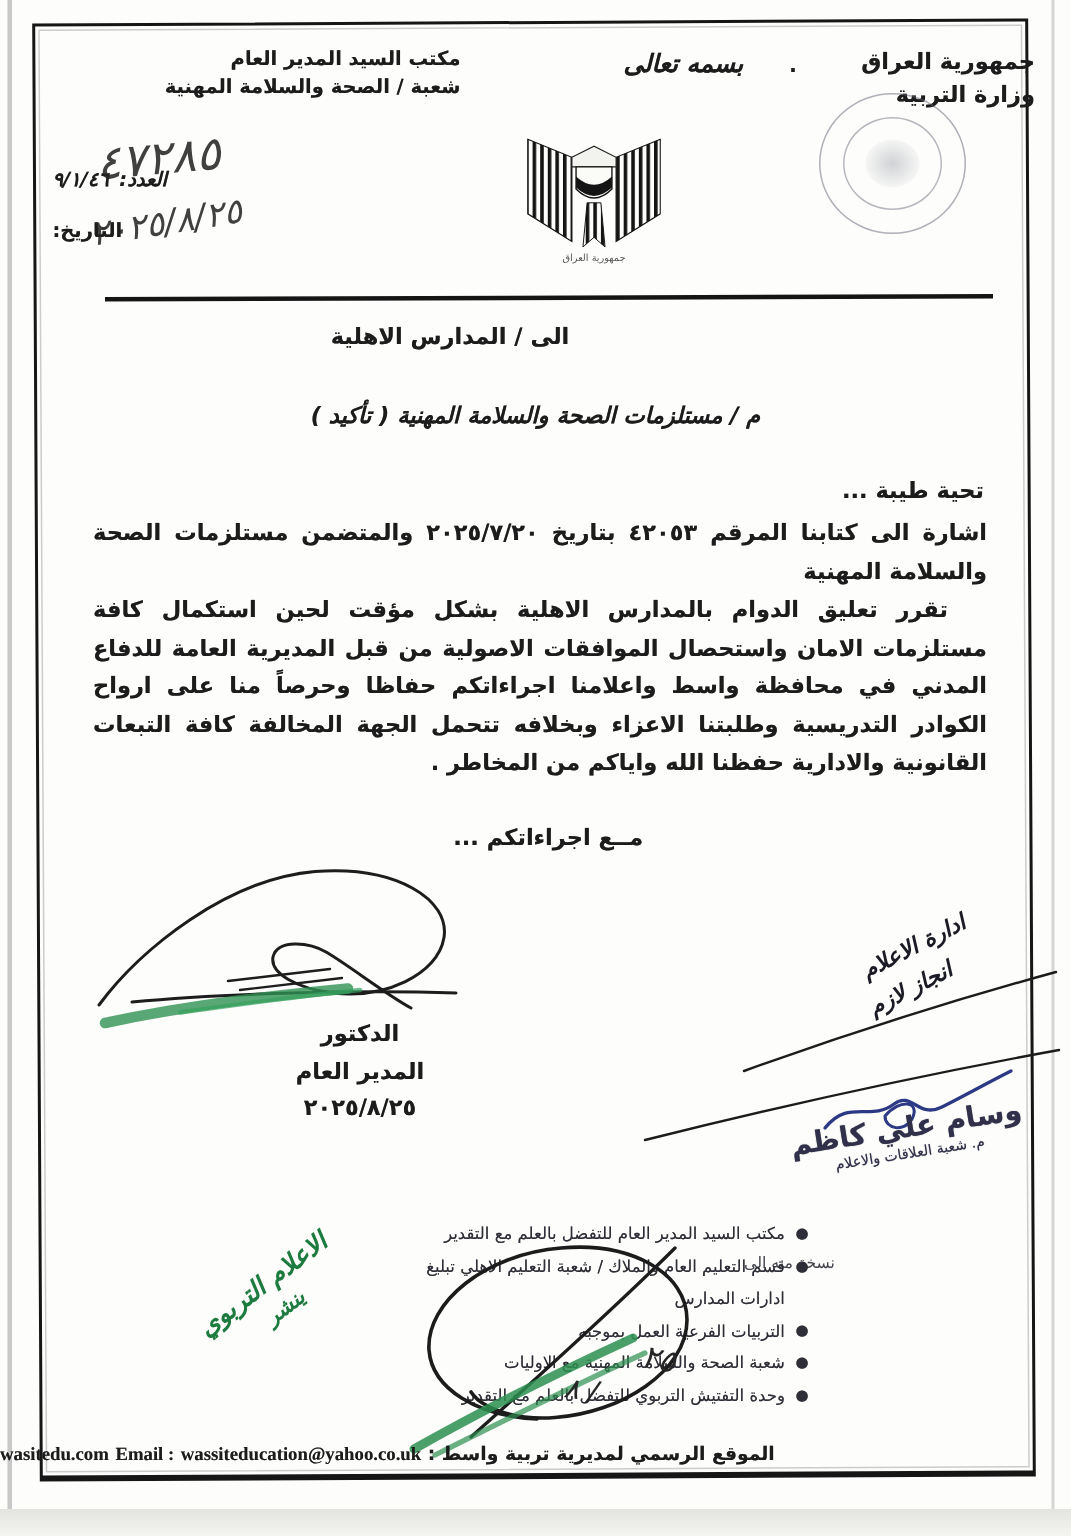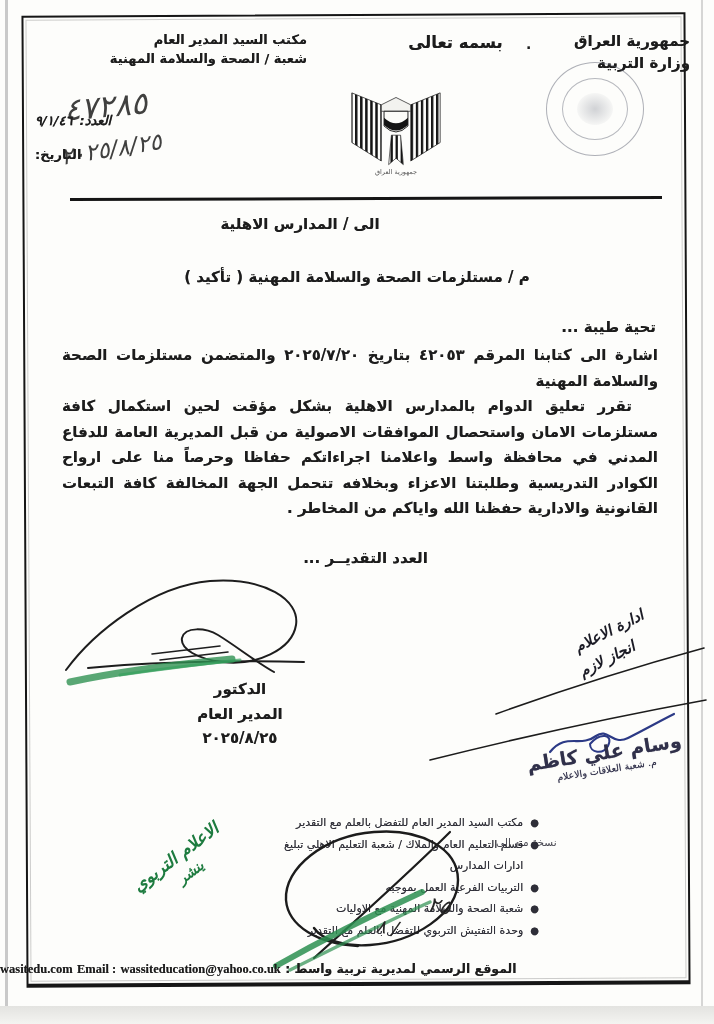--- a/index.html
+++ b/index.html
@@ -20,37 +20,37 @@
   .bold { font-weight:bold; }
   .doc { text-shadow:0 0 .4px rgba(20,20,20,.55); }
 
   
   .lh-right { left:552px; top:30px; width:138px; text-align:right; font-size:15px; line-height:22px; }
   .round-stamp { position:absolute; left:546px; top:62px; width:98px; height:94px; border-radius:50%;
     border:1.5px solid rgba(95,100,115,.5); }
   .round-stamp::before { content:""; position:absolute; inset:15px; border-radius:50%; border:1px solid rgba(95,100,115,.45); }
   .round-stamp::after { content:""; position:absolute; inset:30px; border-radius:50%;
     background:radial-gradient(rgba(105,110,125,.30),rgba(105,110,125,.05) 70%); }
-  .basmala { left:398px; top:33px; width:115px; text-align:center; font-size:16.5px; }
+  .basmala { left:398px; top:33px; width:115px; text-align:center; font-size:16.5px;font-style:italic; }
   .hdr-dot { left:526px; top:36px; font-size:14px; }
   .emblem { position:absolute; left:348px; top:80px; width:96px; height:92px; }
   .emblem-caption { left:350px; top:168px; width:92px; text-align:center; font-size:6.5px; color:#555; letter-spacing:.5px; }
   .lh-left { left:55px; top:30px; width:252px; text-align:right; font-size:13px; line-height:19px; }
   .ref-row  { left:35px; top:113px; font-size:13px;font-style:italic; }
   .date-row { left:35px; top:147px; font-size:13px; }
   .num-ltr { direction:ltr; unicode-bidi:bidi-override; }
 
   .handw { font-style:italic; color:#262626; }
   .hw-ref  { left:64px; top:88px;  font-size:31px; letter-spacing:9px; transform:rotate(-5deg); opacity:.88; }
   .hw-date { left:60px; top:136px; font-size:23px; letter-spacing:4px; transform:rotate(-9deg); opacity:.88; }
 
   .hdr-divider { position:absolute; left:70px; top:197px; width:592px; height:2.5px; background:#151515; transform:rotate(-0.2deg); }
 
   .recipient { left:0; top:215px; width:600px; text-align:center; font-size:15px; }
-  .subject   { left:0; top:268px; width:714px; text-align:center; font-size:15px; }
+  .subject   { left:0; top:268px; width:714px; text-align:center; font-size:15px;font-style:italic; }
   .greeting  { right:58px; top:318px; font-size:15px; }
   .body-text { left:62px; top:343px; width:596px; text-align:justify; font-size:15px; line-height:25.5px; }
   .body-text p+p { text-indent:26px; }
   .closing   { left:268px; top:549px; width:195px; text-align:center; font-size:15px; }
 
   .sig-main { position:absolute; left:60px; top:570px; width:254px; height:130px; }
   .signatory { left:166px; top:677px; width:148px; text-align:center; font-size:15px; line-height:24.5px; }
 
   .note-strokes { position:absolute; left:418px; top:628px; width:292px; height:152px; }
   .media-note { left:492px; top:638px; width:165px; transform:rotate(-27deg); font-size:15px; font-weight:600;
@@ -132,21 +132,21 @@
 
   <div class="hdr-divider"></div>
 
   <div class="t bold doc recipient">الى / المدارس الاهلية</div>
   <div class="t bold doc subject">م / مستلزمات الصحة والسلامة المهنية ( تأكيد )</div>
   <div class="t bold doc greeting">تحية طيبة ...</div>
   <div class="t bold doc body-text">
     <p>اشارة الى كتابنا المرقم ٤٢٠٥٣ بتاريخ ٢٠٢٥/٧/٢٠ والمتضمن مستلزمات الصحة والسلامة المهنية</p>
     <p>تقرر تعليق الدوام بالمدارس الاهلية بشكل مؤقت لحين استكمال كافة مستلزمات الامان واستحصال الموافقات الاصولية من قبل المديرية العامة للدفاع المدني في محافظة واسط واعلامنا اجراءاتكم حفاظا وحرصاً منا على ارواح الكوادر التدريسية وطلبتنا الاعزاء وبخلافه تتحمل الجهة المخالفة كافة التبعات القانونية والادارية حفظنا الله واياكم من المخاطر .</p>
   </div>
-  <div class="t bold doc closing">العدد التقديــر ...</div>
+  <div class="t bold doc closing">مــع اجراءاتكم ...</div>
 
   <svg class="sig-main" viewBox="0 0 254 130">
     <path d="M6 100 C34 62 92 16 150 11 C205 7 240 30 236 55 C232 80 196 96 162 92 C138 89 120 79 122 68 C125 56 146 58 158 65 C176 76 196 92 214 102" fill="none" stroke="#1d1d1d" stroke-width="2" stroke-linecap="round"></path>
     <path d="M28 98 C90 92 180 90 244 92" fill="none" stroke="#1d1d1d" stroke-width="2" stroke-linecap="round"></path>
     <path d="M92 84 L160 76 M100 90 L168 82" fill="none" stroke="#1d1d1d" stroke-width="1.6" stroke-linecap="round"></path>
     <path d="M10 112 C70 99 130 93 172 89" fill="none" stroke="#2f9153" stroke-width="7" stroke-linecap="round" opacity="0.8"></path>
     <path d="M60 105 C110 98 150 93 180 90" fill="none" stroke="#36a15e" stroke-width="3" stroke-linecap="round" opacity="0.7"></path>
   </svg>
   <div class="t bold doc signatory">
     <div>الدكتور</div>

